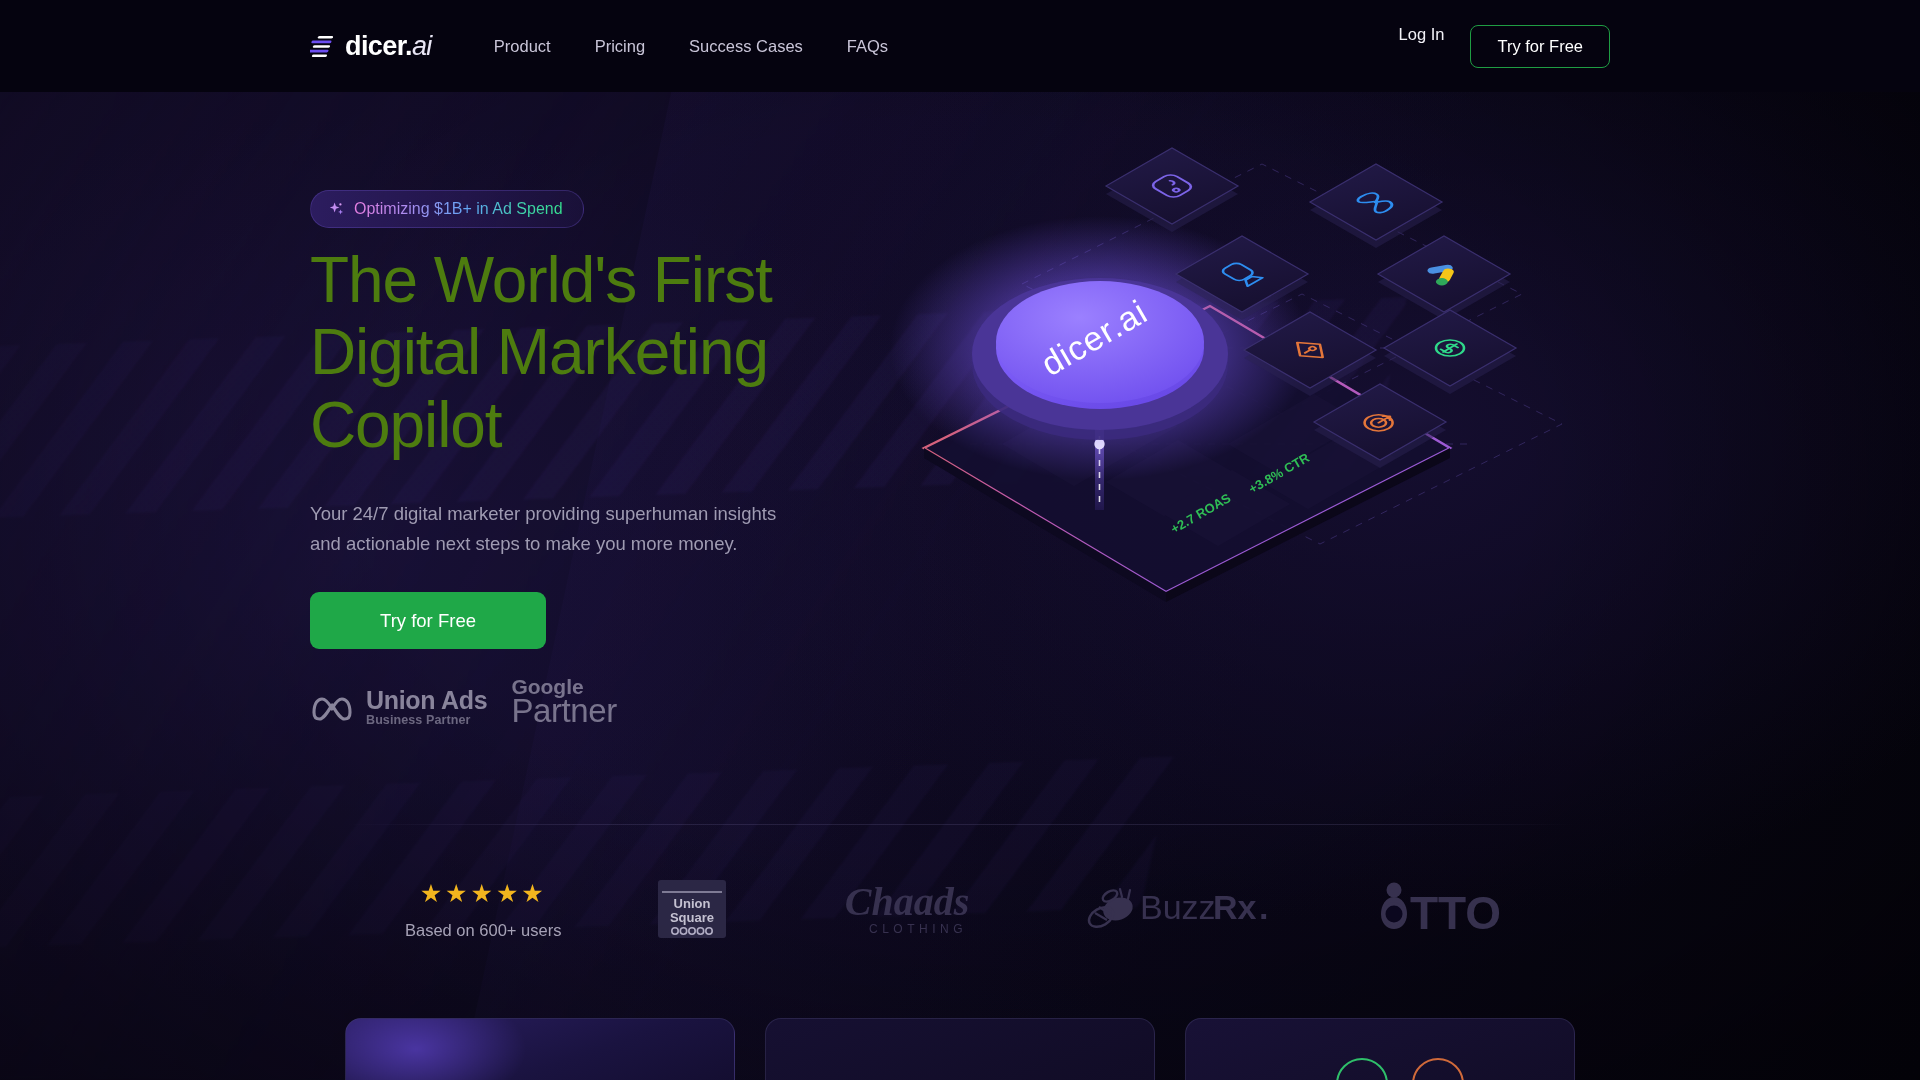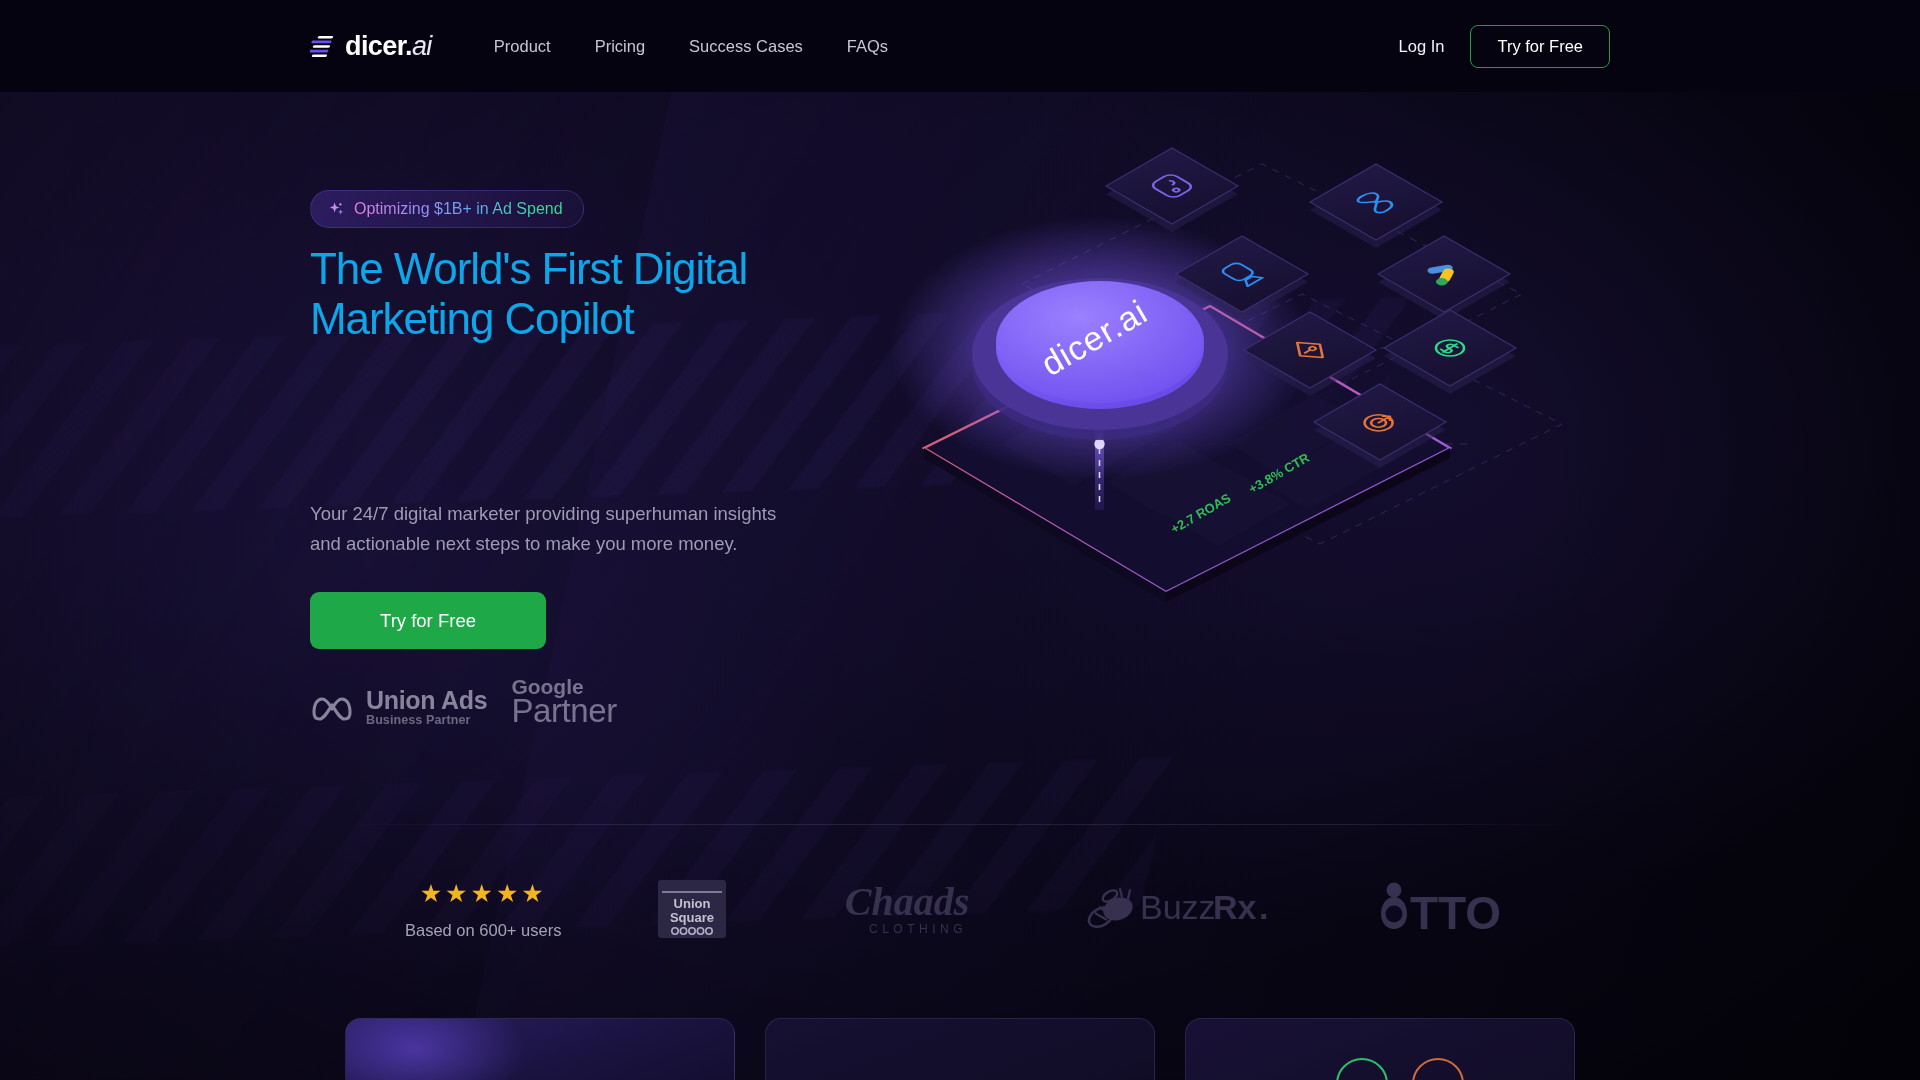--- a/index.html
+++ b/index.html
@@ -66,21 +66,21 @@
   .logo-text .dot { color: #fff; font-weight: 700; }
   .logo-text .ai  { color: #e9e6f5; font-weight: 300; font-style: italic; }
 
   .nav { display: flex; align-items: center; gap: 0; margin-left: 62px; }
   .nav a {
     color: #c9c5d8; font-size: 16.5px; text-decoration: none;
     padding: 10px 22px; white-space: nowrap;
   }
   .nav a:first-child { padding-left: 0; }
 
-  .header-right { margin-left: auto; display: flex; align-items: center; gap: 26px; }
+  .header-right { margin-left: auto; display: flex; align-items: flex-start; gap: 26px; }
   .login { color: #f2f1f7; font-size: 16.5px; text-decoration: none; }
   .btn-outline {
     border: 1.5px solid #1f9d43; border-radius: 8px;
     color: #fff; font-size: 16.5px;
     padding: 11px 26px; background: transparent; cursor: pointer;
     font-family: inherit; white-space: nowrap;
   }
 
   
   .hero { position: absolute; top: 92px; left: 0; right: 0; height: 760px; }
@@ -98,22 +98,22 @@
   .badge-text {
     font-size: 16px; font-weight: 500;
     background: linear-gradient(95deg, #e77ee0 0%, #a98cf0 26%, #5fa8f5 56%, #3fd6a8 82%, #35e08f 100%);
     -webkit-background-clip: text; background-clip: text;
     -webkit-text-fill-color: transparent; color: transparent;
     white-space: nowrap;
   }
 
   h1.headline {
     position: absolute; left: 0; top: 152px;
-    font-size: 44px; line-height: 1.13; font-weight: 400;
-    color: #0ea5e9; letter-spacing: -1.1px;
+    font-size: 64px; line-height: 1.13; font-weight: 400;
+    color: #4d7c0f; letter-spacing: -1.1px;
     max-width: 520px;
   }
   .subhead {
     position: absolute; left: 0; top: 407px;
     font-size: 18.5px; line-height: 1.62; color: #9f9bb2;
     max-width: 500px; font-weight: 400;
   }
   .btn-cta {
     position: absolute; left: 0; top: 500px;
     width: 236px; height: 57px;

